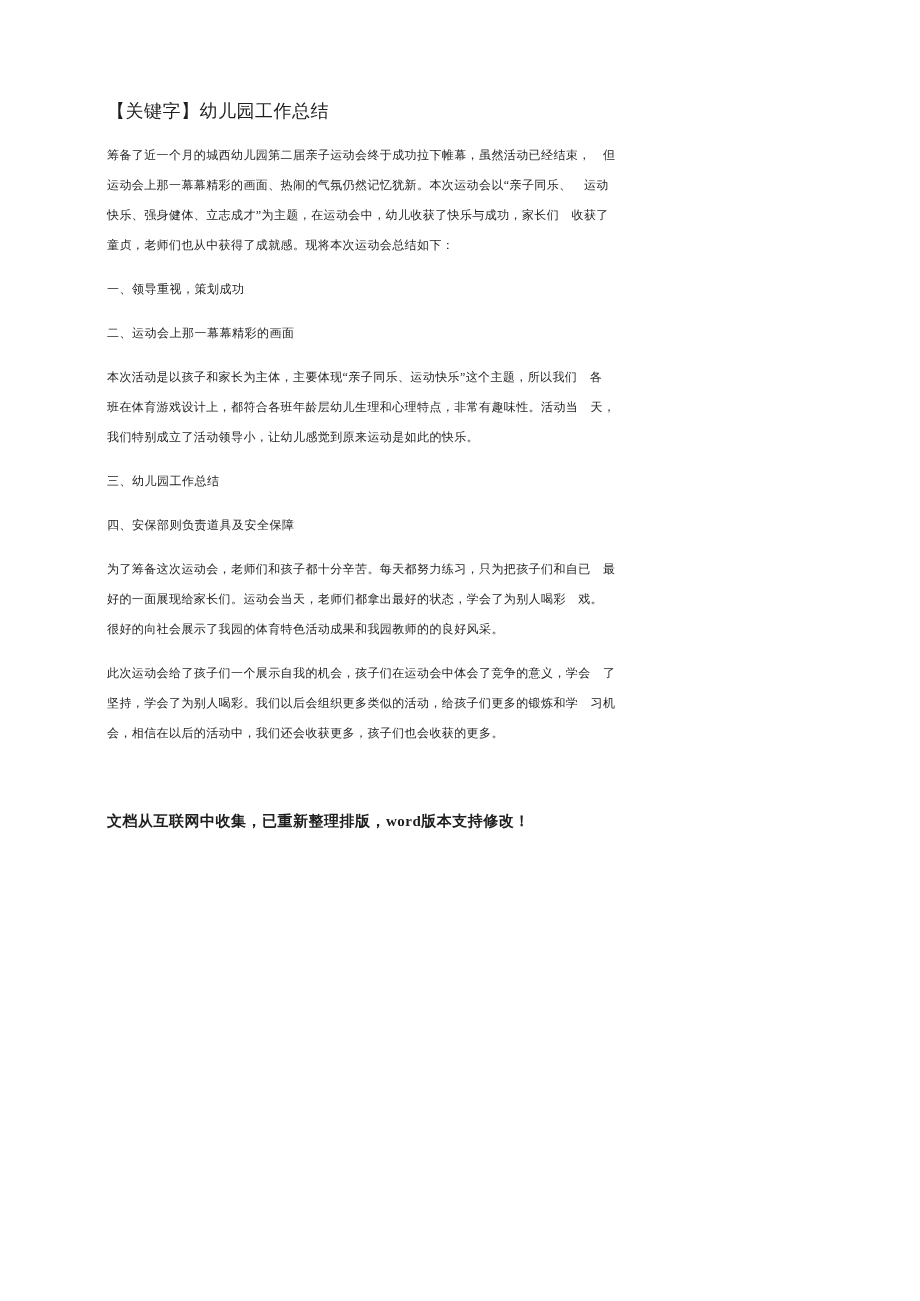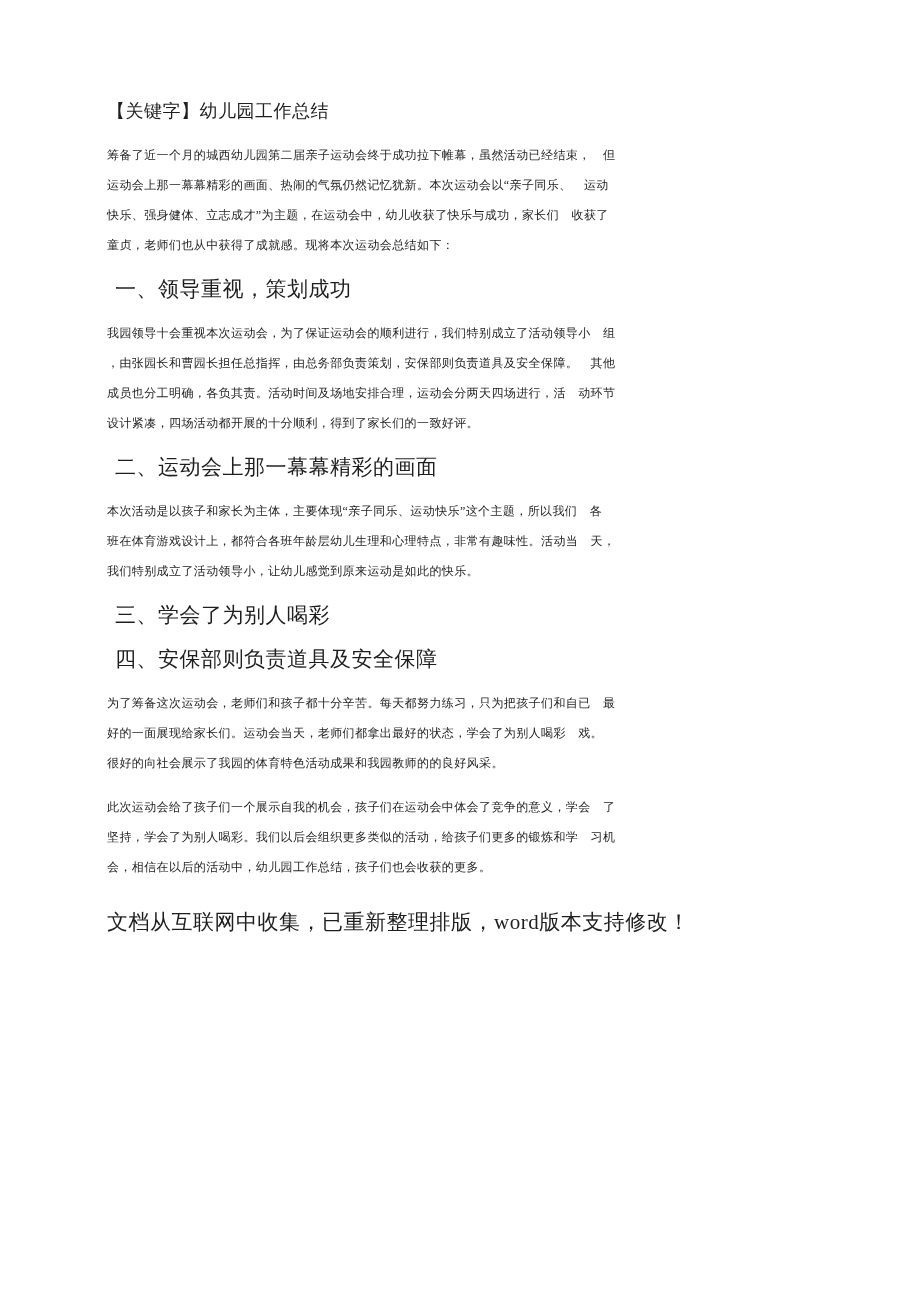--- a/index.html
+++ b/index.html
@@ -37,68 +37,65 @@
     margin: 14px 0 14px 138px;
   }
   .para {
     font-size: 12px;
     line-height: 30px;
     letter-spacing: 0.4px;
     white-space: pre;
     margin: 14px 0;
   }
   .heading {
-    font-size: 21px;
+    font-size: 12px;
     line-height: 30px;
     letter-spacing: 0.5px;
     white-space: pre;
-    margin: 14px 8px;
+    margin: 14px 0;
   }
   .footer-note {
-    font-size: 21px;
+    font-size: 15px;
     line-height: 30px;
     letter-spacing: 0.5px;
     white-space: pre;
-    margin-top: 25px;
+    margin-top: 58px;
+    font-weight: bold;
   }
 </style>
 </head>
 <body>
 
 <div class="page">
 
   <div class="kw-line">【关键字】幼儿园工作总结</div>
 
 
   <div class="para">筹备了近一个月的城西幼儿园第二届亲子运动会终于成功拉下帷幕，虽然活动已经结束，　但
 运动会上那一幕幕精彩的画面、热闹的气氛仍然记忆犹新。本次运动会以“亲子同乐、　运动
 快乐、强身健体、立志成才”为主题，在运动会中，幼儿收获了快乐与成功，家长们　收获了
 童贞，老师们也从中获得了成就感。现将本次运动会总结如下：</div>
 
   <div class="heading">一、领导重视，策划成功</div>
 
-  <div class="para">我园领导十会重视本次运动会，为了保证运动会的顺利进行，我们特别成立了活动领导小　组
-，由张园长和曹园长担任总指挥，由总务部负责策划，安保部则负责道具及安全保障。　其他
-成员也分工明确，各负其责。活动时间及场地安排合理，运动会分两天四场进行，活　动环节
-设计紧凑，四场活动都开展的十分顺利，得到了家长们的一致好评。</div>
 
   <div class="heading">二、运动会上那一幕幕精彩的画面</div>
 
   <div class="para">本次活动是以孩子和家长为主体，主要体现“亲子同乐、运动快乐”这个主题，所以我们　各
 班在体育游戏设计上，都符合各班年龄层幼儿生理和心理特点，非常有趣味性。活动当　天，
 我们特别成立了活动领导小，让幼儿感觉到原来运动是如此的快乐。</div>
 
-  <div class="heading">三、学会了为别人喝彩</div>
+  <div class="heading">三、幼儿园工作总结</div>
 
 
   <div class="heading">四、安保部则负责道具及安全保障</div>
 
   <div class="para">为了筹备这次运动会，老师们和孩子都十分辛苦。每天都努力练习，只为把孩子们和自已　最
 好的一面展现给家长们。运动会当天，老师们都拿出最好的状态，学会了为别人喝彩　戏。
 很好的向社会展示了我园的体育特色活动成果和我园教师的的良好风采。</div>
 
   <div class="para">此次运动会给了孩子们一个展示自我的机会，孩子们在运动会中体会了竞争的意义，学会　了
 坚持，学会了为别人喝彩。我们以后会组织更多类似的活动，给孩子们更多的锻炼和学　习机
-会，相信在以后的活动中，幼儿园工作总结，孩子们也会收获的更多。</div>
+会，相信在以后的活动中，我们还会收获更多，孩子们也会收获的更多。</div>
 
   <div class="footer-note">文档从互联网中收集，已重新整理排版，word版本支持修改！</div>
 
 </div>
 
 </body></html>

